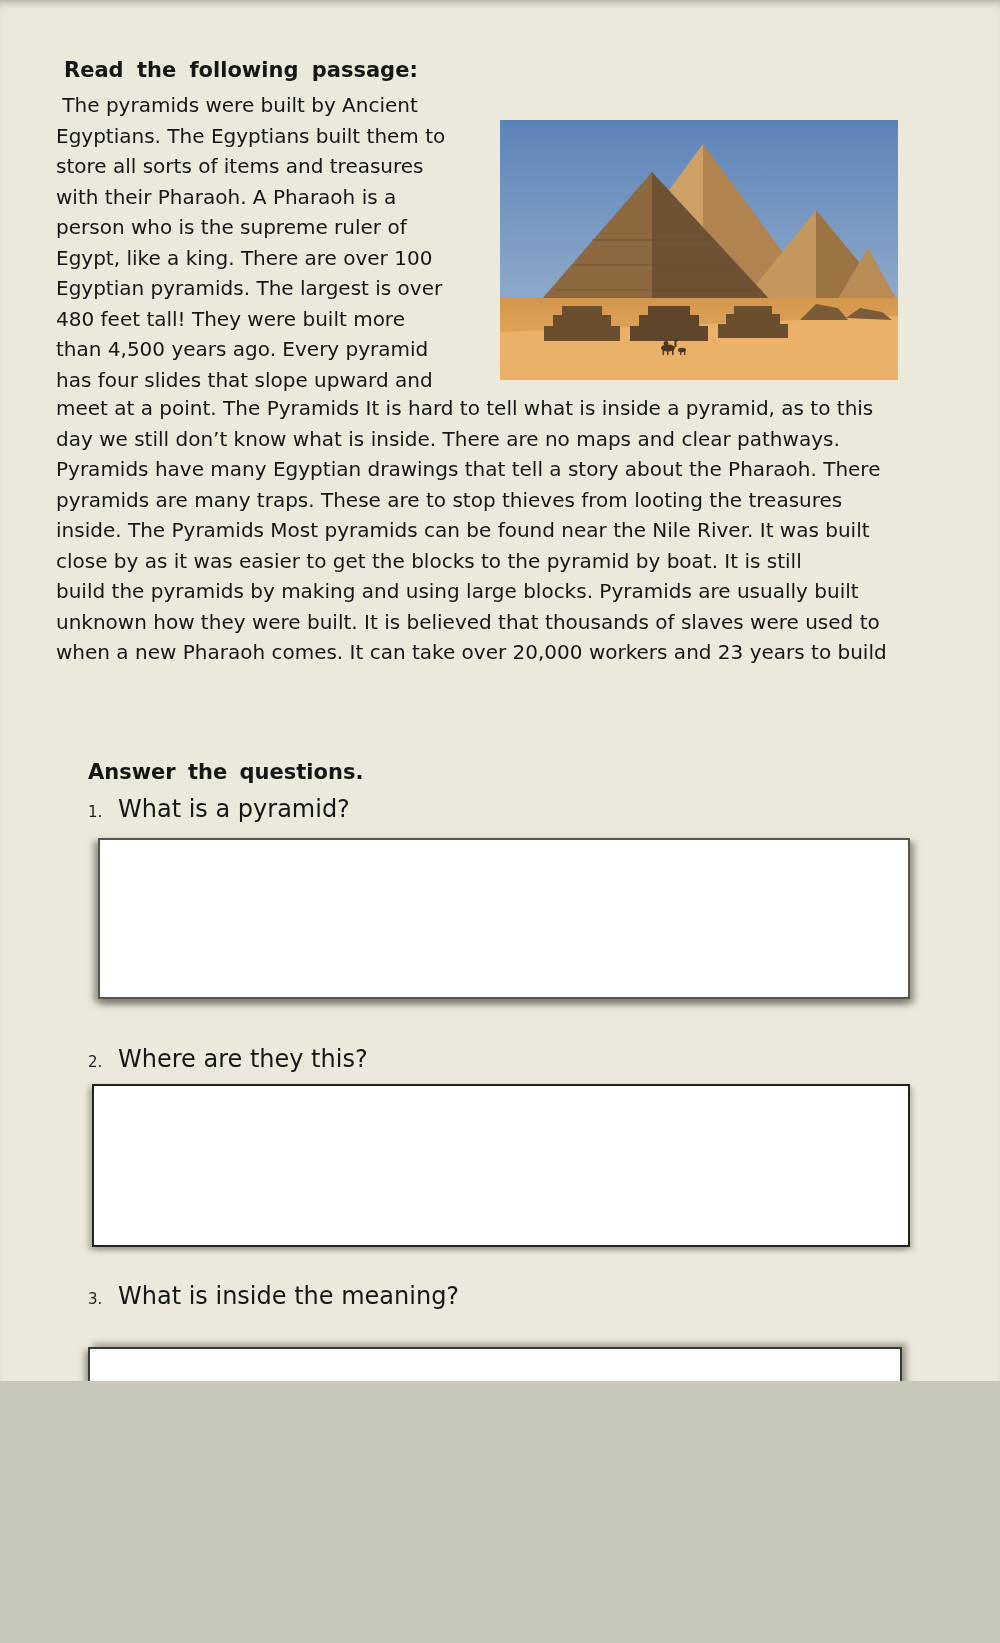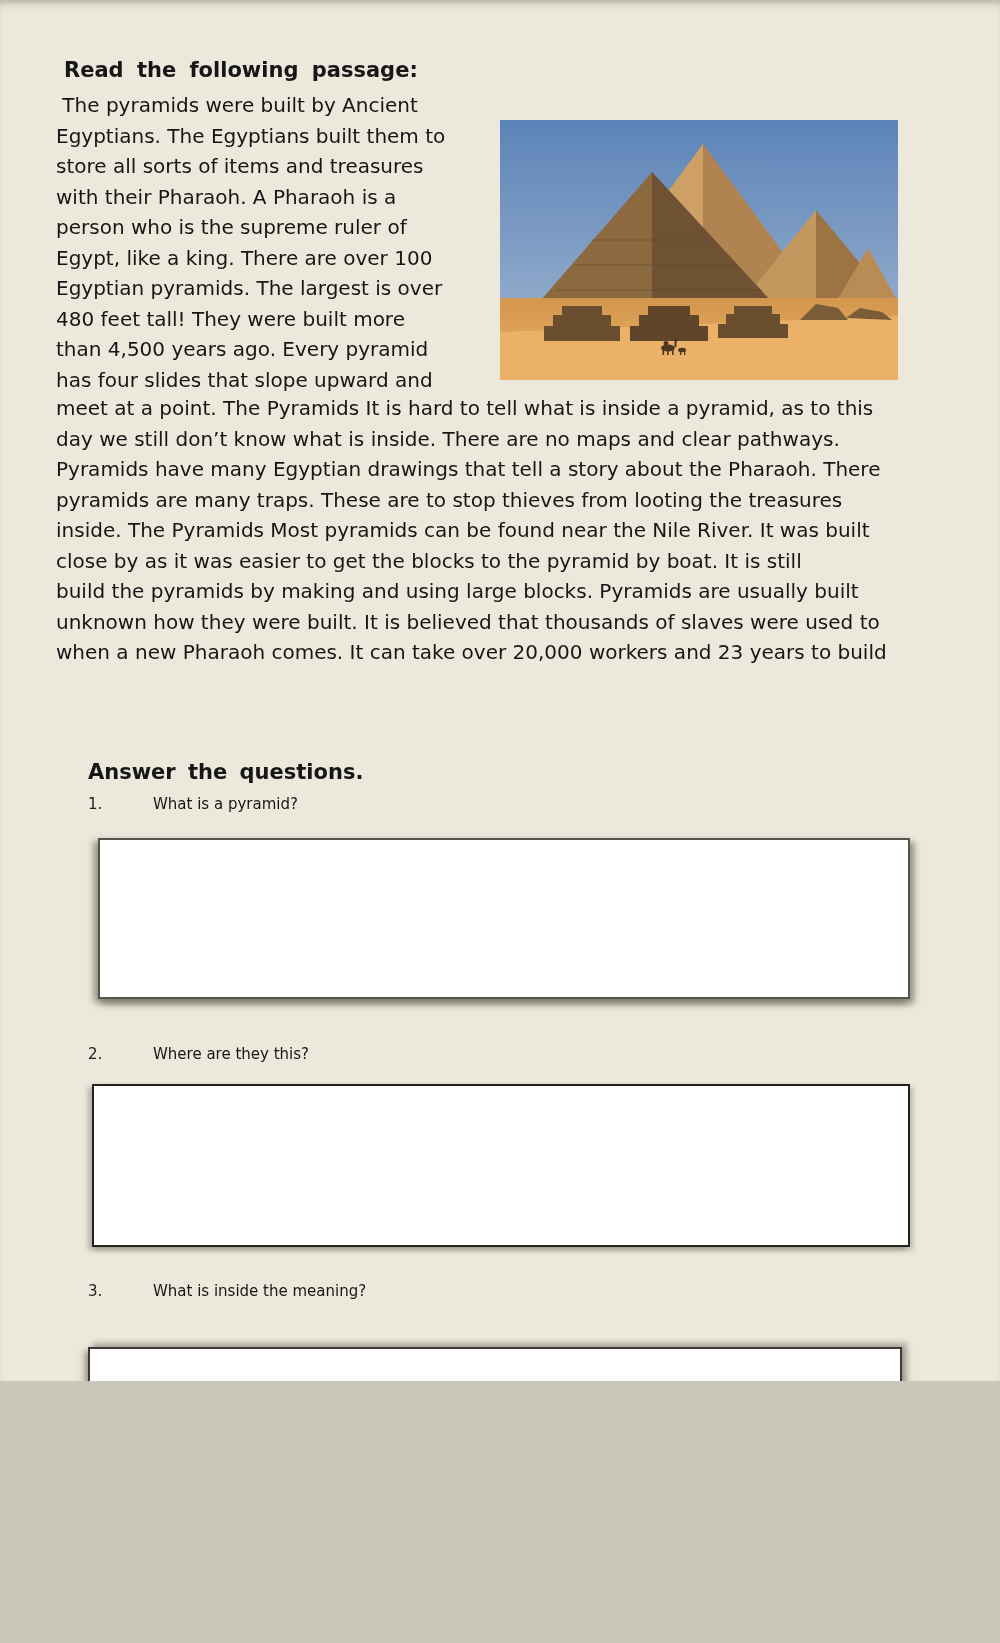--- a/index.html
+++ b/index.html
@@ -36,21 +36,21 @@
   .photo {
     position:absolute; left:500px; top:120px; width:398px; height:260px;
   }
   .photo svg { display:block; width:100%; height:100%; }
   .question {
     position:absolute; left:88px;
     display:flex; align-items:baseline;
   }
   .q1 { top:795px; } .q2 { top:1045px; } .q3 { top:1282px; }
   .q-num { font-size:15px; width:30px; color:#1c1c1c; }
-  .q-text { font-size:15px; white-space:pre;margin-left:35px; }
+  .q-text { font-size:24px; white-space:pre; }
   .answer-box {
     position:absolute;
     background:#ffffff;
     font-family:"DejaVu Sans", sans-serif;
     font-size:20px; color:#161616;
     padding:8px 12px; box-sizing:border-box;
     resize:none; outline:none; display:block;
   }
   .answer-box-1 {
     left:98px; top:838px; width:812px; height:161px;

